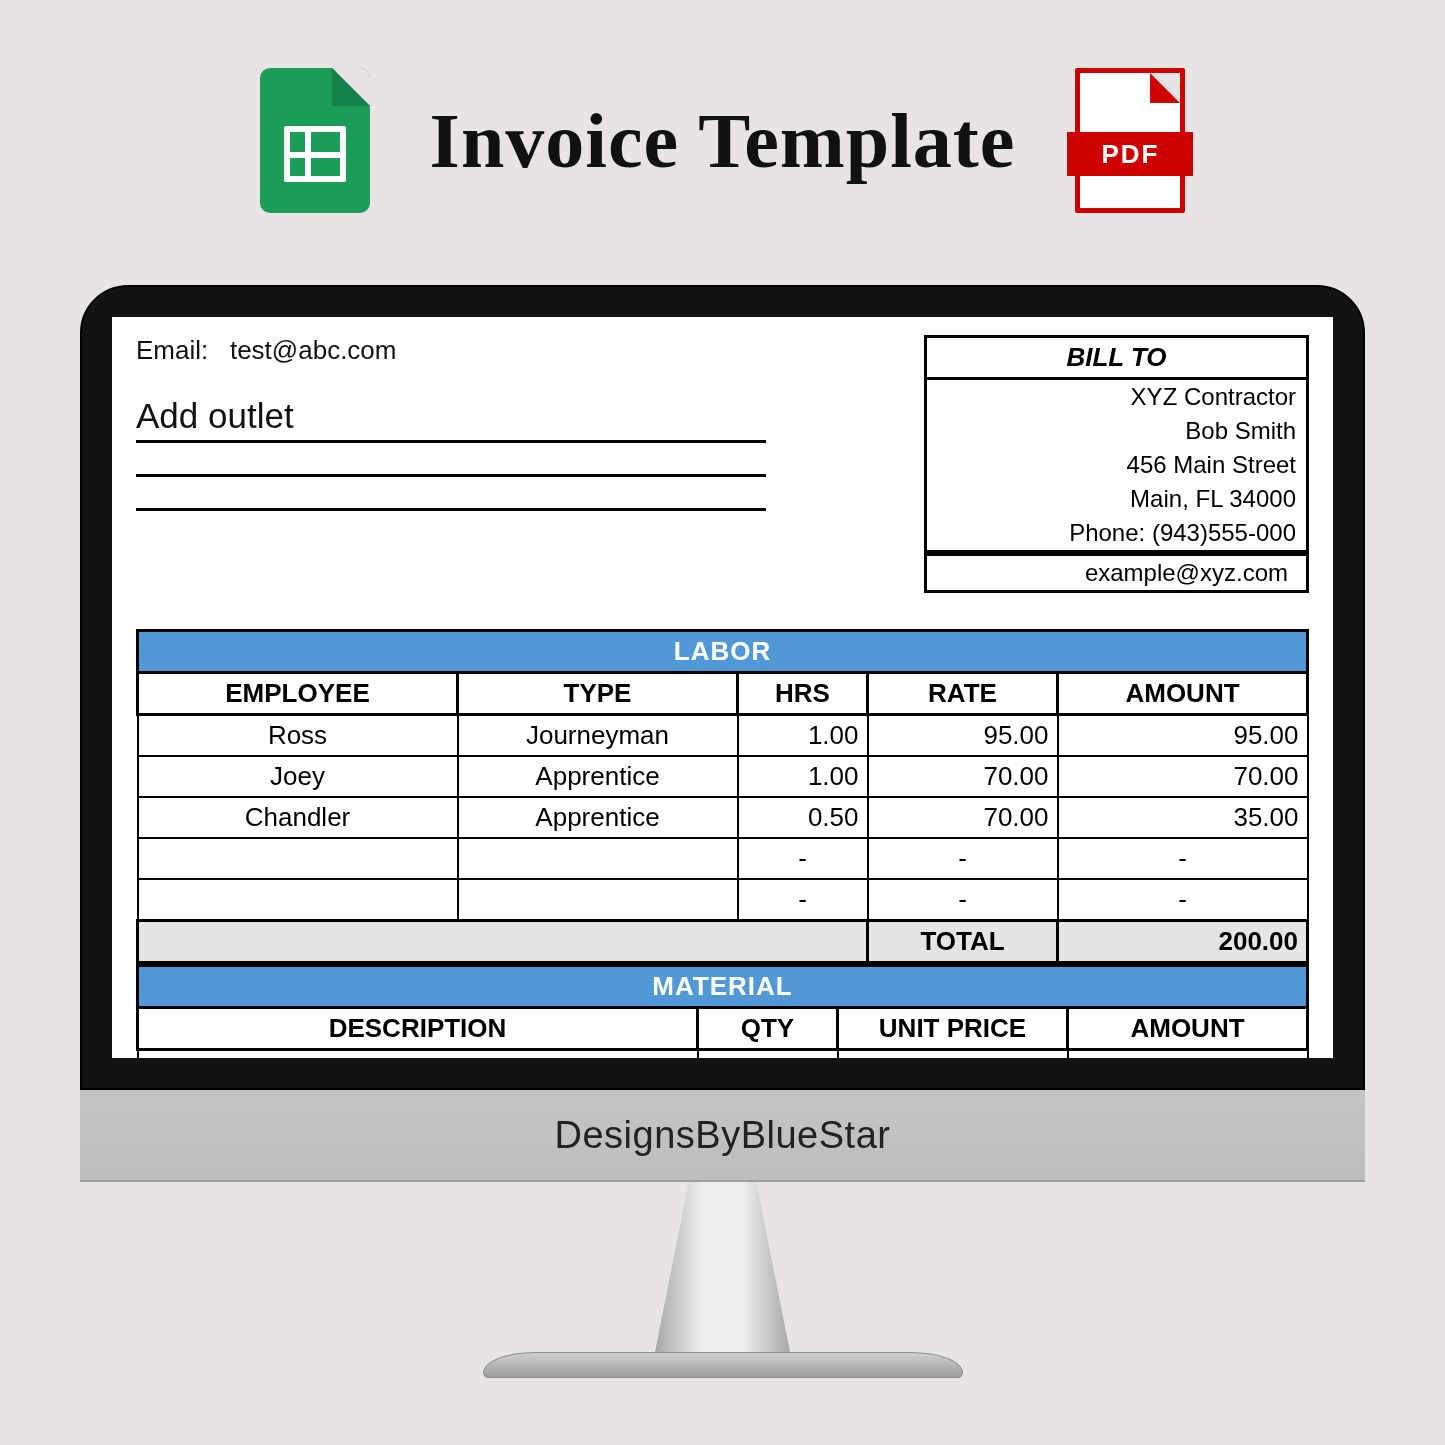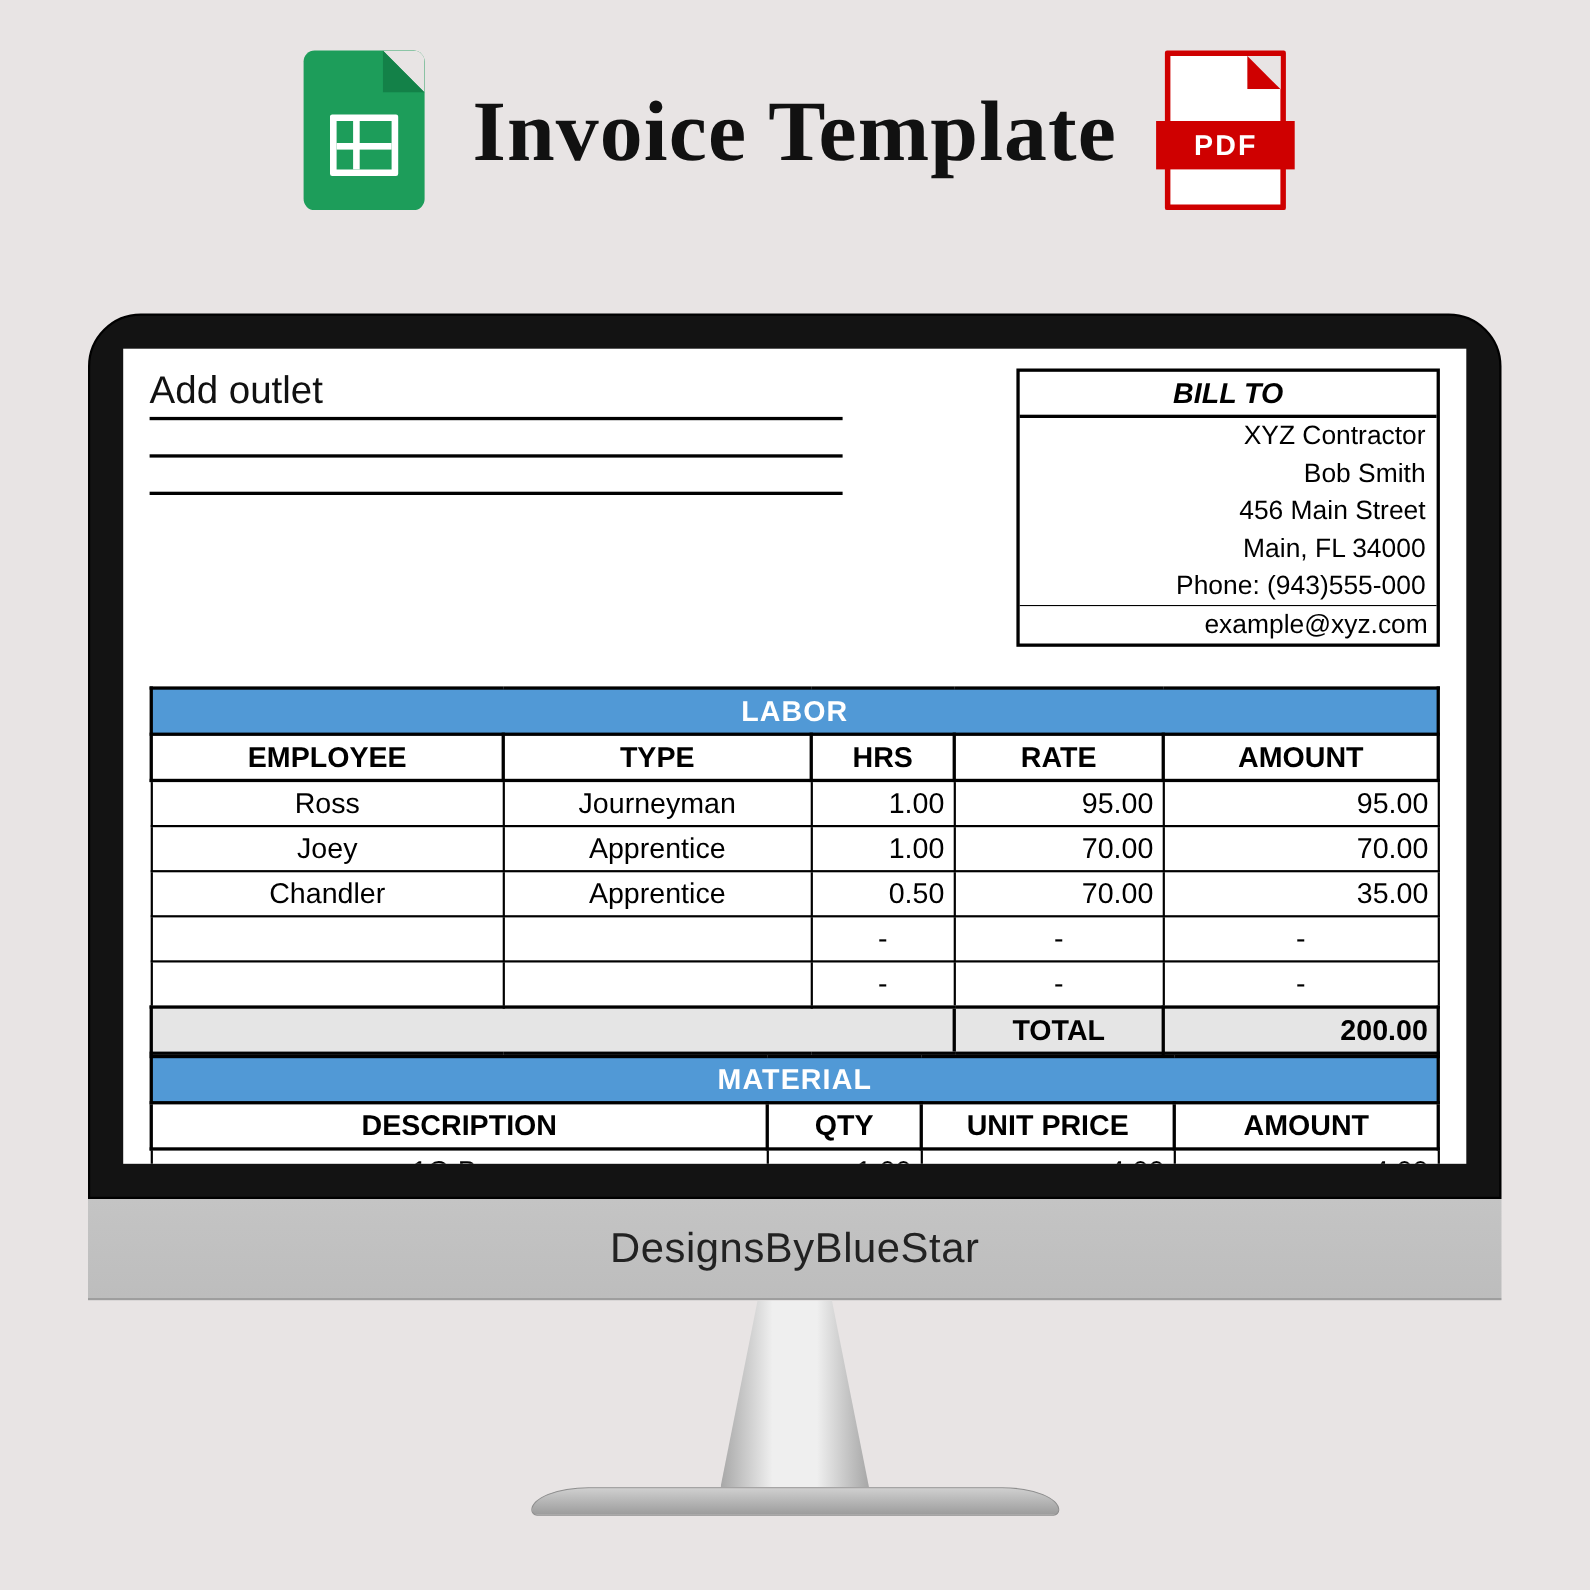--- a/index.html
+++ b/index.html
@@ -9,22 +9,22 @@
     background: #e8e4e4;
     font-family: Arial, Helvetica, sans-serif;
     position: relative;
     overflow: hidden;
   }
   
   .top-row {
     display: flex;
     align-items: center;
     justify-content: center;
-    gap: 44px;
-    padding-top: 46px;
+    gap: 60px;
+    padding-top: 68px;
   }
   .sheets-icon {
     width: 110px;
     height: 145px;
     position: relative;
   }
   .sheets-icon .body {
     width: 110px;
     height: 145px;
     background: #1d9d5a;
@@ -195,23 +195,23 @@
     border-bottom:3px solid #000;
     padding:4px;
     font-style:italic;
   }
   .billto .line {
     text-align:right;
     padding: 3px 10px 3px 4px;
   }
   .billto .line:last-child { border-top:1px solid transparent;}
   .billto .emailline {
-    border-top:1px solid #000000;
+    border-top:6px solid #000000;
     text-align:right;
-    padding:3px 8px;
+    padding:3px 18px;
   }
 
   
   .inv-table {
     width: 100%;
     border-collapse: collapse;
     margin-top: 36px;
     font-size: 26px;
   }
   .inv-table .section-hdr td {
@@ -275,20 +275,25 @@
   </div>
 </div>
 
 <div class="monitor-wrap">
   <div class="monitor">
     <div class="bezel">
       <div class="screen">
 
         <div class="row1">
           <div class="leftcol">
+            <div class="email">
+              <span>Email:</span>
+              &nbsp;
+              <span>test@abc.com</span>
+            </div>
             <div class="desc-line1">Add outlet</div>
             <div class="desc-blank"></div>
             <div class="desc-blank"></div>
           </div>
 
           <div class="billto">
             <div class="hdr">BILL TO</div>
             <div class="line">XYZ Contractor</div>
             <div class="line">Bob Smith</div>
             <div class="line">456 Main Street</div>

